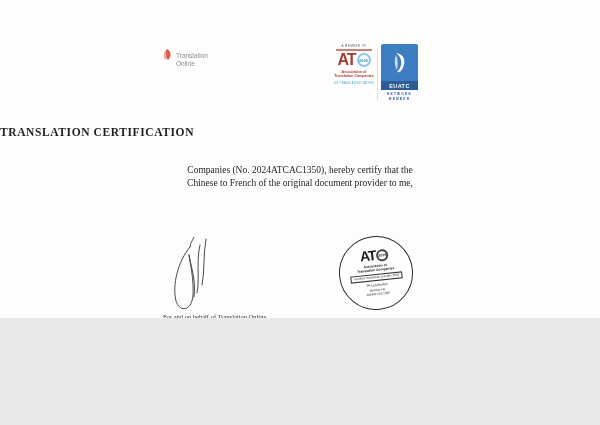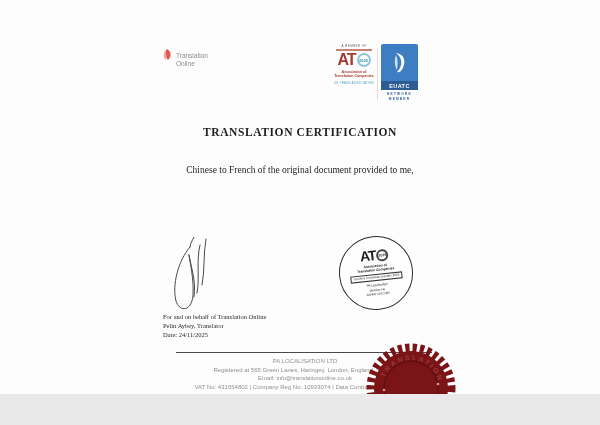--- a/index.html
+++ b/index.html
@@ -1,17 +1,17 @@
 <!DOCTYPE html>
 <html><head>
 <meta charset="utf-8">
 <style>
   html,body{margin:0;padding:0;background:#e9e9e9;}
   .page{
-    position:relative;width:600px;height:394px;background:#fdfdfd;
+    position:relative;width:600px;height:318px;background:#fdfdfd;
     overflow:hidden;font-family:"Liberation Serif",serif;color:#1f1f1f;text-decoration:underline;
   }
   
   .brand{position:absolute;left:162px;top:48px;display:flex;align-items:flex-start;gap:3px;}
   .brand-text{font-family:"Liberation Sans",sans-serif;font-size:6.5px;line-height:7.5px;color:#8c8c8c;padding-top:4px;}
   .atc-badge{position:absolute;left:330px;top:44px;width:48px;text-align:center;font-family:"Liberation Sans",sans-serif;}
   .atc-member{font-size:3px;letter-spacing:.4px;color:#6d6d6d;}
   .atc-member-rule{height:2px;margin:1px 6px 1px 6px;background:#b44a3a;opacity:.7;}
   .atc-letters{display:flex;align-items:center;justify-content:center;margin-top:1px;}
   .atc-at{font-size:16px;font-weight:bold;letter-spacing:-1px;color:#a23b2e;line-height:16px;}
@@ -19,21 +19,21 @@
   .atc-c span{font-size:4px;color:#2e8fb0;font-weight:bold;}
   .atc-org{font-size:3.6px;font-weight:bold;color:#a23b2e;line-height:4.4px;margin-top:2px;}
   .atc-tagline{font-size:2.8px;letter-spacing:.3px;color:#3a9ebf;margin-top:2.5px;}
   .header-divider{position:absolute;left:377px;top:48px;width:1px;height:52px;background:#ecd8d6;}
   .euatc-badge{position:absolute;left:381px;top:44px;width:37px;text-align:center;font-family:"Liberation Sans",sans-serif;}
   .euatc-square{width:37px;height:46px;background:#3d7ec2;border-radius:2px;display:flex;flex-direction:column;align-items:center;justify-content:flex-end;}
   .euatc-icon{flex:1;display:flex;align-items:center;justify-content:center;}
   .euatc-name{width:100%;background:#2c5c94;color:#fff;font-size:5.5px;font-weight:bold;letter-spacing:.4px;padding:1.5px 0;}
   .euatc-network{font-size:3.2px;letter-spacing:1.2px;color:#2c5c94;font-weight:bold;line-height:4.5px;margin-top:2px;}
   
-  .title{position:absolute;left:0;top:126px;width:600px;text-align:center;font-size:11.5px;font-weight:bold;letter-spacing:.6px;}
+  .title{position:absolute;left:0;top:126px;width:600px;font-size:11.5px;font-weight:bold;letter-spacing:.6px;}
   .body-text{position:absolute;left:120px;top:164px;width:360px;text-align:center;font-size:9.5px;line-height:13px;}
   
   .signature{position:absolute;left:170px;top:237px;}
   .sig-block{position:absolute;left:163px;top:312px;font-size:6.5px;line-height:9px;color:#2a2a2a;}
   
   .stamp{position:absolute;left:339px;top:236px;width:74px;height:74px;border:1.6px solid #2b2b2b;border-radius:50%;
     transform:rotate(-6deg);display:flex;flex-direction:column;align-items:center;justify-content:center;
     font-family:"Liberation Sans",sans-serif;color:#1c1c1c;background:rgba(255,255,255,.6);box-sizing:border-box;}
   .stamp .atc-letters{margin-top:0;}
   .stamp .atc-at{color:#1c1c1c;font-size:14px;line-height:13px;}
@@ -96,21 +96,22 @@
     </div>
     <div class="euatc-network">
       <div>NETWORK</div>
       <div>MEMBER</div>
     </div>
   </div>
 
   <div class="title">TRANSLATION CERTIFICATION</div>
 
   <div class="body-text">
-    <div>Chinese to French of the original document provided to me,</div>
+    <div>Companies (No. 2024ATCAC1350), hereby certify that the</div>
+    <div>Chinese to French of the original document provider to me,</div>
   </div>
 
   <svg class="signature" width="48" height="80" viewBox="0 0 48 80">
     <g fill="none" stroke="#2a2a2a" stroke-width="1" stroke-linecap="round" opacity="0.85">
       <path d="M24,0 C22,4 20,7 20,10"></path>
       <path d="M20,10 C8,24 2,48 6,64 C10,76 22,74 23,58 C24,42 20,26 19,18"></path>
       <path d="M19,18 C22,34 26,44 24,60"></path>
       <path d="M30,8 C26,24 30,42 27,56"></path>
       <path d="M36,2 C33,18 35,34 32,48"></path>
     </g>

